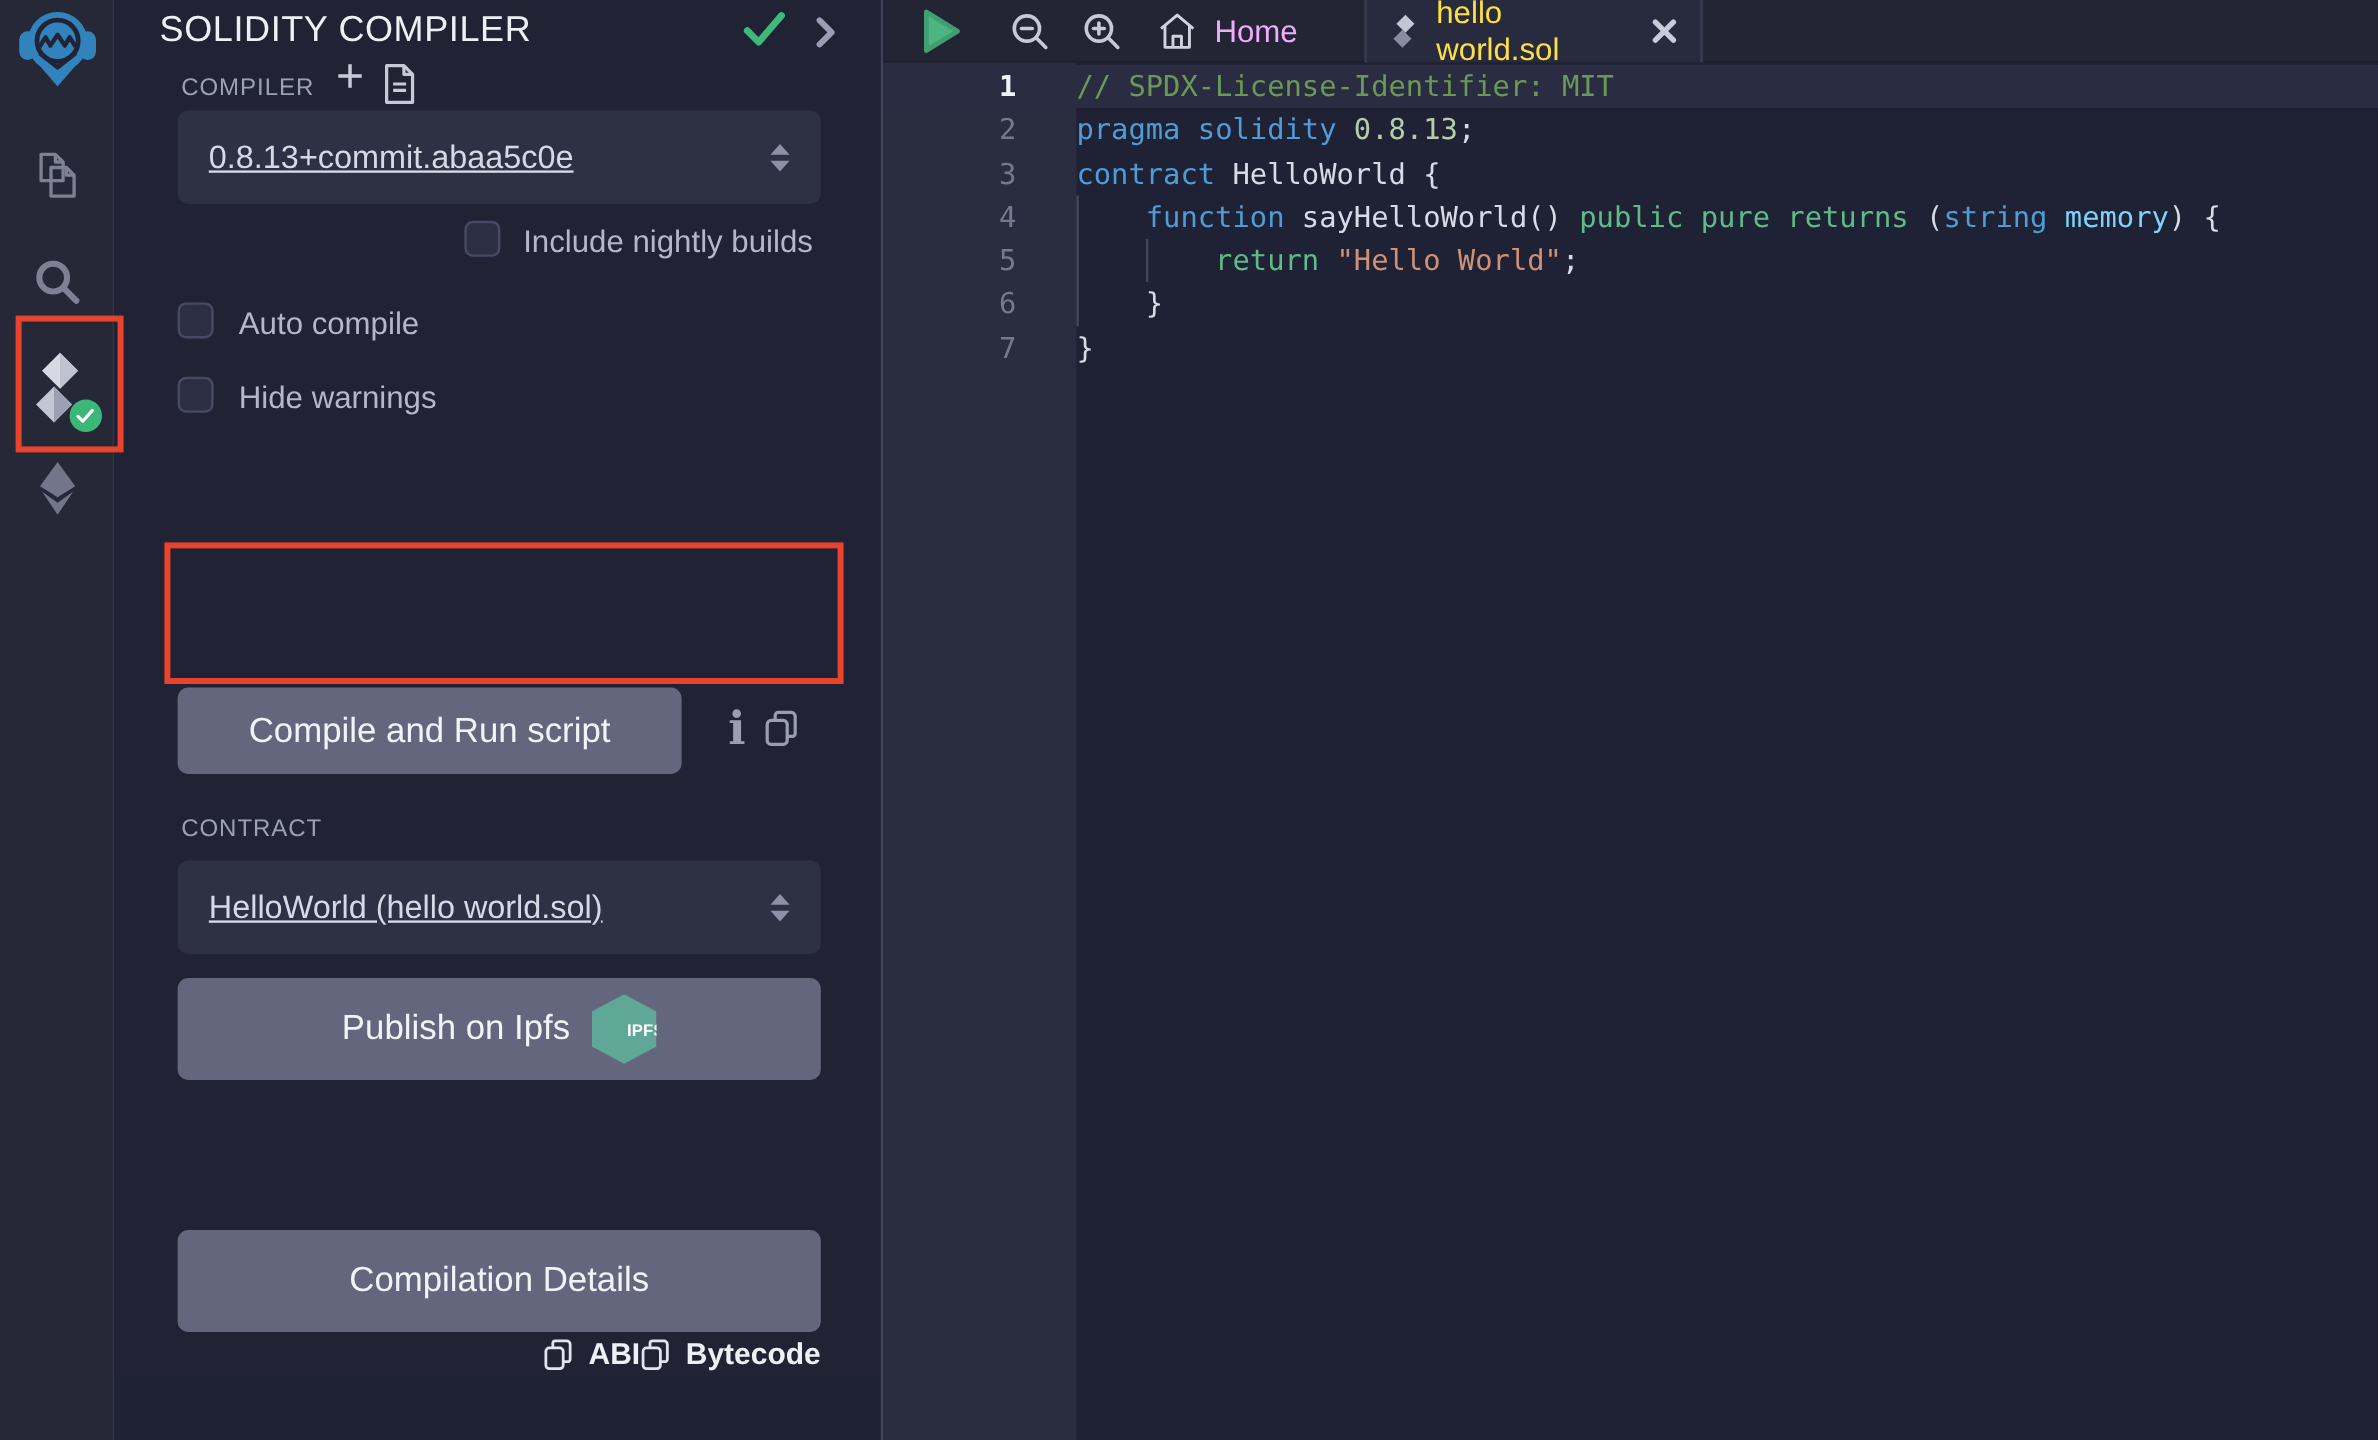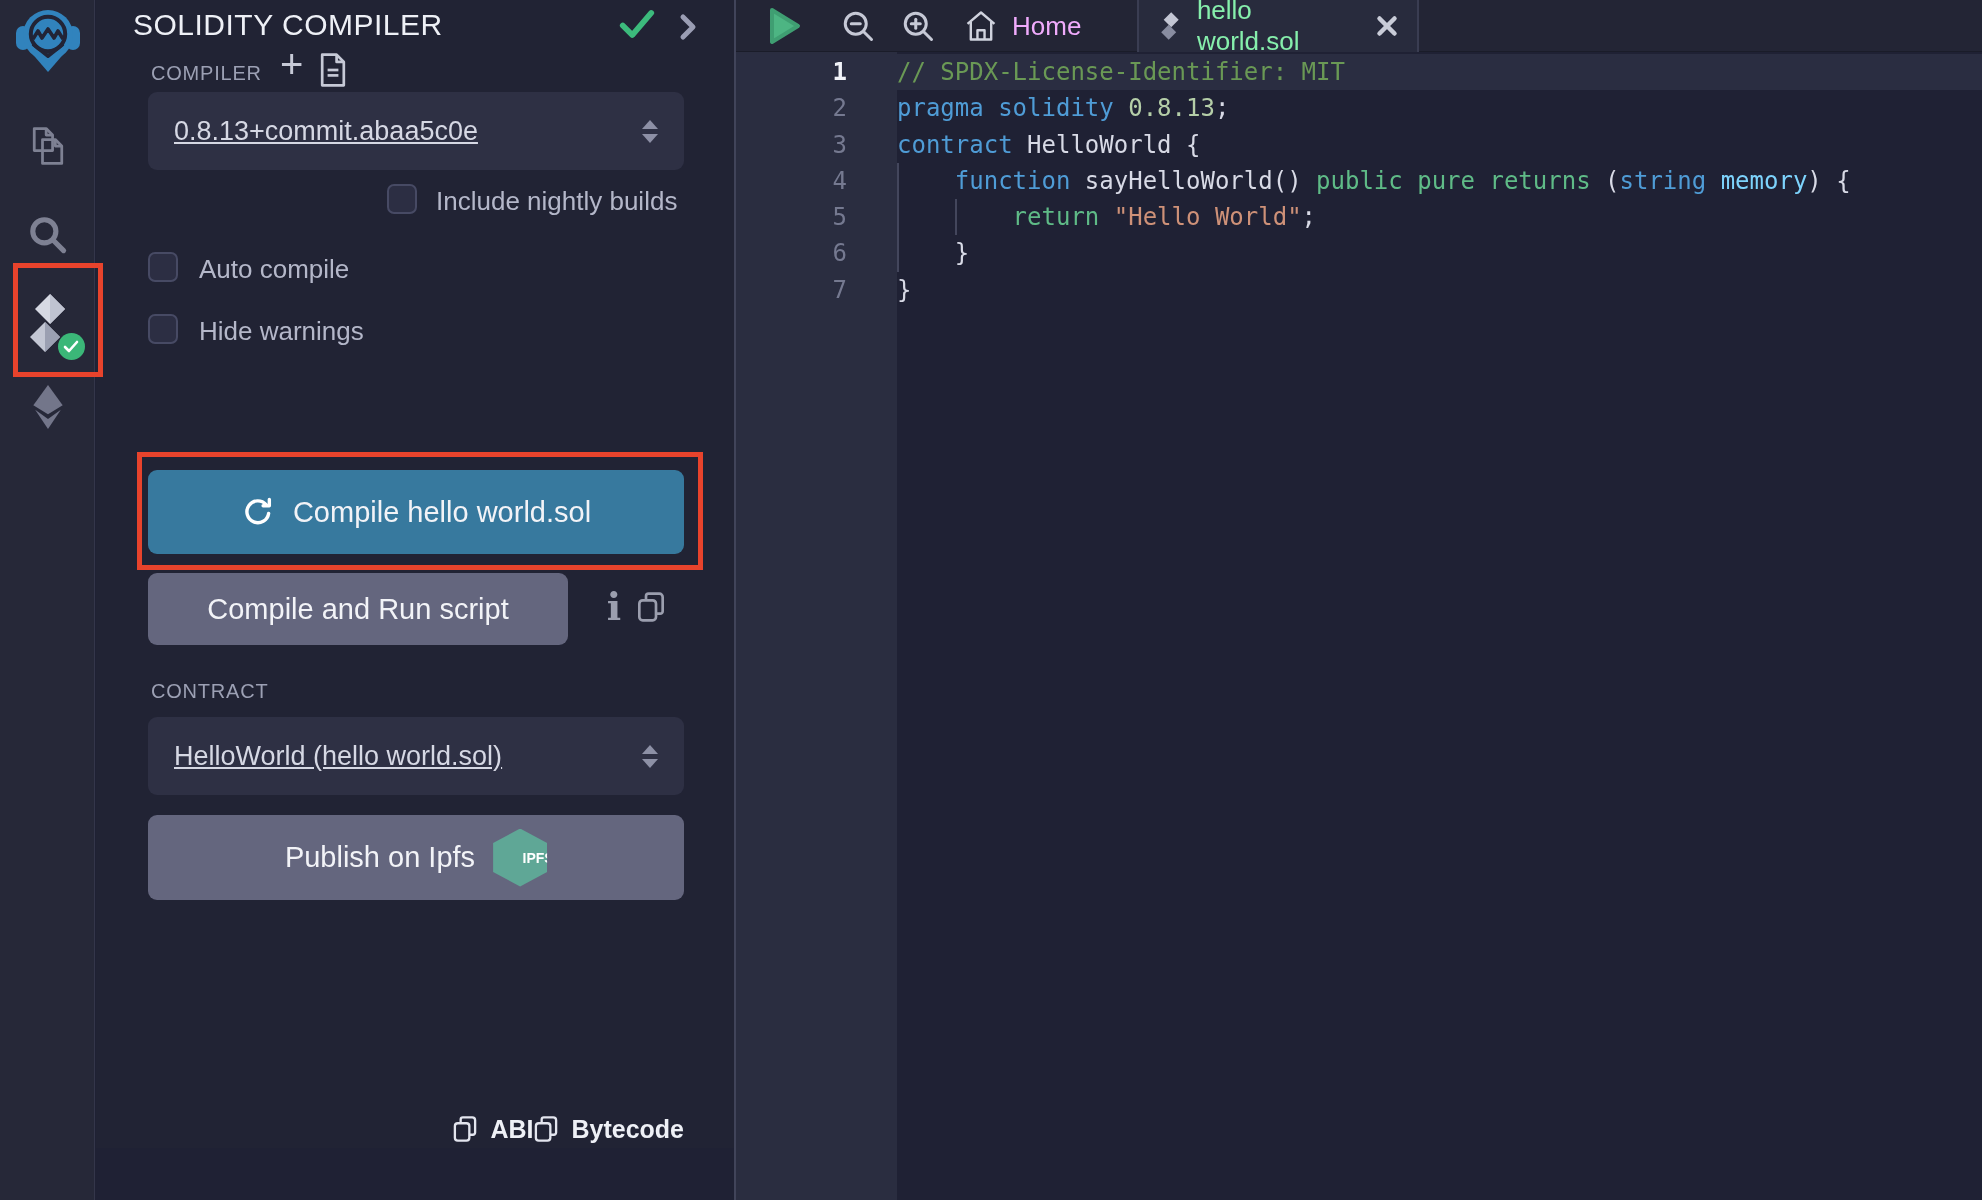--- a/index.html
+++ b/index.html
@@ -87,21 +87,21 @@
             background:#1f2134; border-left:2px solid #41445a; }
   .tabbar { position:absolute; left:0; top:0; width:1248px; height:52px; background:#232535;
             border-bottom:1px solid #1a1c29; }
   .tb-icon { position:absolute; top:0; height:52px; display:flex; align-items:center; cursor:pointer; }
   .tb-play { left:30px; } .tb-zoomout { left:104px; } .tb-zoomin { left:164px; }
   .tab-home { position:absolute; left:228px; top:0; height:52px; display:flex; align-items:center;
               gap:14px; color:#f0abfc; font-size:26px; cursor:pointer; }
   .tab-file { position:absolute; left:401px; top:0; width:282px; height:52px; background:#282b3d;
               border-left:2px solid #3a3d52; border-right:2px solid #3a3d52;
               display:flex; align-items:center; gap:14px; padding:0 18px;
-              color:#86efac; font-size:26px; cursor:pointer; }
+              color:#fde047; font-size:26px; cursor:pointer; }
   .tab-file .x { margin-left:auto; display:flex; }
 
   .gutterbg { position:absolute; left:0; top:52px; width:161px; bottom:0; background:#2a2d40; }
   .codelines { position:absolute; left:0; top:54px; width:1248px;
                font-family:"DejaVu Sans Mono", monospace; font-size:24px; }
   .cl { display:flex; height:36.3px; line-height:36.3px; }
   .cl.active { background:#2a2d41; }
   .ln { width:161px; padding-right:50px; text-align:right; color:#757990; flex:none; }
   .cl.active .ln { color:#f0f2f8; font-weight:700; }
   .lc { position:relative; white-space:pre; }
@@ -196,27 +196,20 @@
     </div>
 
     <div class="checkbox cb-nightly"></div>
     <div class="cb-label cbl-nightly">Include nightly builds</div>
     <div class="checkbox cb-auto"></div>
     <div class="cb-label cbl-auto">Auto compile</div>
     <div class="checkbox cb-hide"></div>
     <div class="cb-label cbl-hide">Hide warnings</div>
 
 
-    <div class="btn btn-compile">
-      <svg width="34" height="34" viewBox="0 0 24 24" fill="none" stroke="#ffffff" stroke-width="2.4" stroke-linecap="round">
-        <path d="M19.5 13 a7.7 7.7 0 1 1 -1.8 -6.2"></path>
-        <path d="M20 3.2 V7.6 H15.6" stroke-linejoin="round"></path>
-      </svg>
-      <span>Compile hello world.sol</span>
-    </div>
 
     <div class="btn btn-run">
       <span>Compile and Run script</span>
     </div>
     <span class="info-i">i</span>
     <span class="copy-run">
       <svg width="30" height="34" viewBox="0 0 18 20" fill="none" stroke="currentColor" stroke-width="1.6" stroke-linejoin="round">
           <rect x="2" y="6" width="10" height="12" rx="2"></rect>
         <path d="M6 6 V3.5 A1.5 1.5 0 0 1 7.5 2 H14 A2 2 0 0 1 16 4 V12.5 A1.5 1.5 0 0 1 14.5 14 H12"></path>
         </svg>
@@ -230,20 +223,23 @@
           <span class="tri-down"></span>
         </span>
     </div>
 
     <div class="btn btn-ipfs">
       <span>Publish on Ipfs</span>
       <span class="ipfs-badge">IPFS</span>
     </div>
 
 
+    <div class="btn btn-details">
+      <span>Compilation Details</span>
+    </div>
 
     <div class="abirow">
       <span class="item">
         <svg width="26" height="30" viewBox="0 0 18 20" fill="none" stroke="#e3e5ee" stroke-width="1.6" stroke-linejoin="round">
           <rect x="2" y="6" width="10" height="12" rx="2"></rect>
           <path d="M6 6 V3.5 A1.5 1.5 0 0 1 7.5 2 H14 A2 2 0 0 1 16 4 V12.5 A1.5 1.5 0 0 1 14.5 14 H12"></path>
           </svg>
         <span>ABI</span>
       </span>
       <span class="item">

